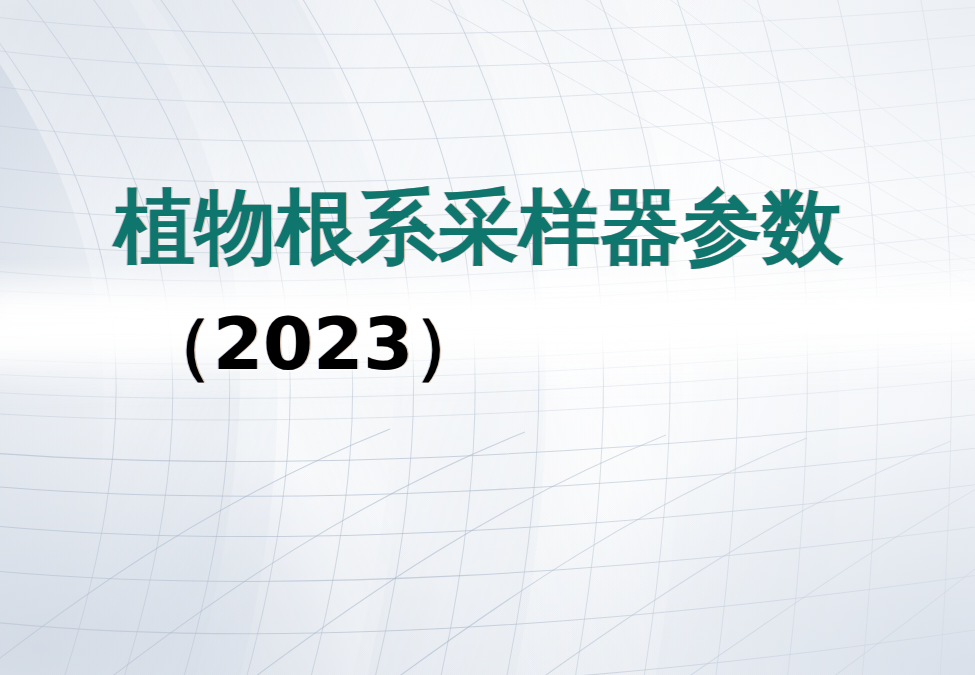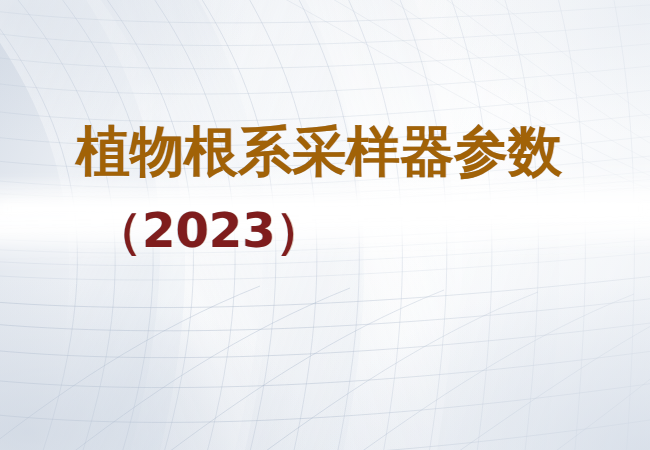--- a/index.html
+++ b/index.html
@@ -96,38 +96,38 @@
   }
 
   .title-main {
     position: absolute;
     left: 76px;
     top: 122px;
     font-family: "DejaVu Sans", "Liberation Sans", sans-serif;
     font-size: 54px;
     line-height: 60px;
     font-weight: 700;
-    color: #a16207;
+    color: #0f766e;
     letter-spacing: 0px;
     white-space: nowrap;
     text-shadow:
       0.8px 0 0 rgba(146,76,22,0.30),
       -0.6px 0 0 rgba(30,46,110,0.26),
       0 1px 1px rgba(255,255,255,0.38);
   }
 
   .title-sub {
     position: absolute;
     left: 94px;
     top: 203px;
     font-family: "DejaVu Sans", "Liberation Sans", sans-serif;
     font-size: 48px;
     line-height: 54px;
     font-weight: 700;
-    color: #7f1d1d;
+    color: #000000;
     white-space: nowrap;
     text-shadow:
       0.8px 0 0 rgba(146,76,22,0.30),
       -0.6px 0 0 rgba(30,46,110,0.26),
       0 1px 1px rgba(255,255,255,0.38);
   }
 </style>
 </head>
 <body>
 

